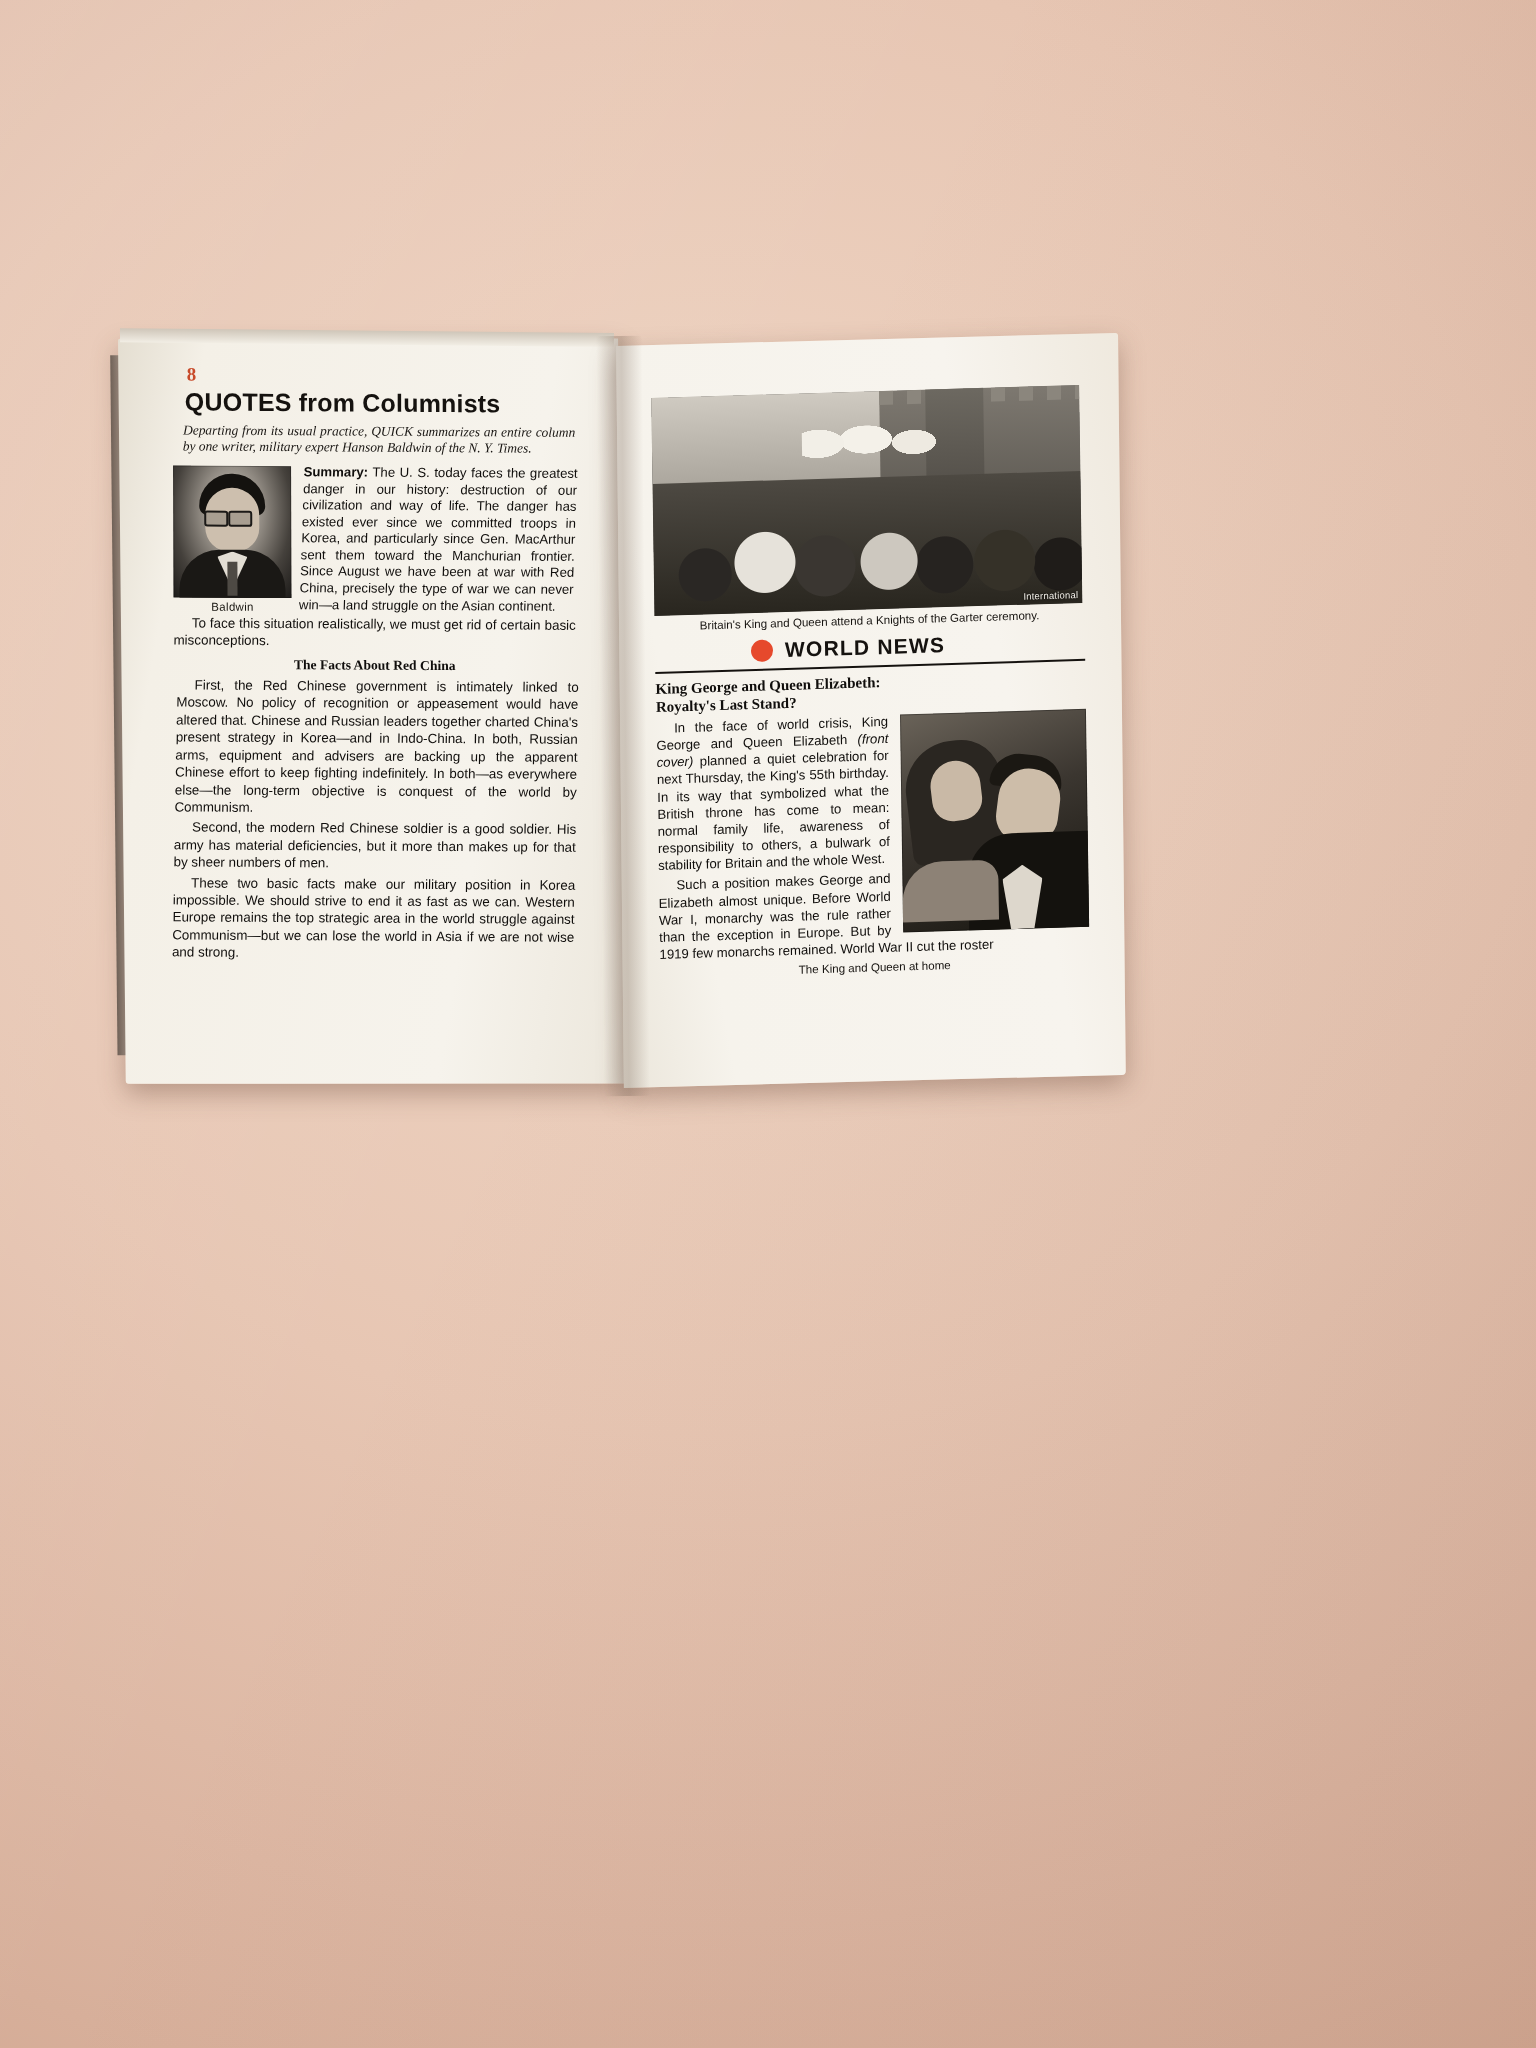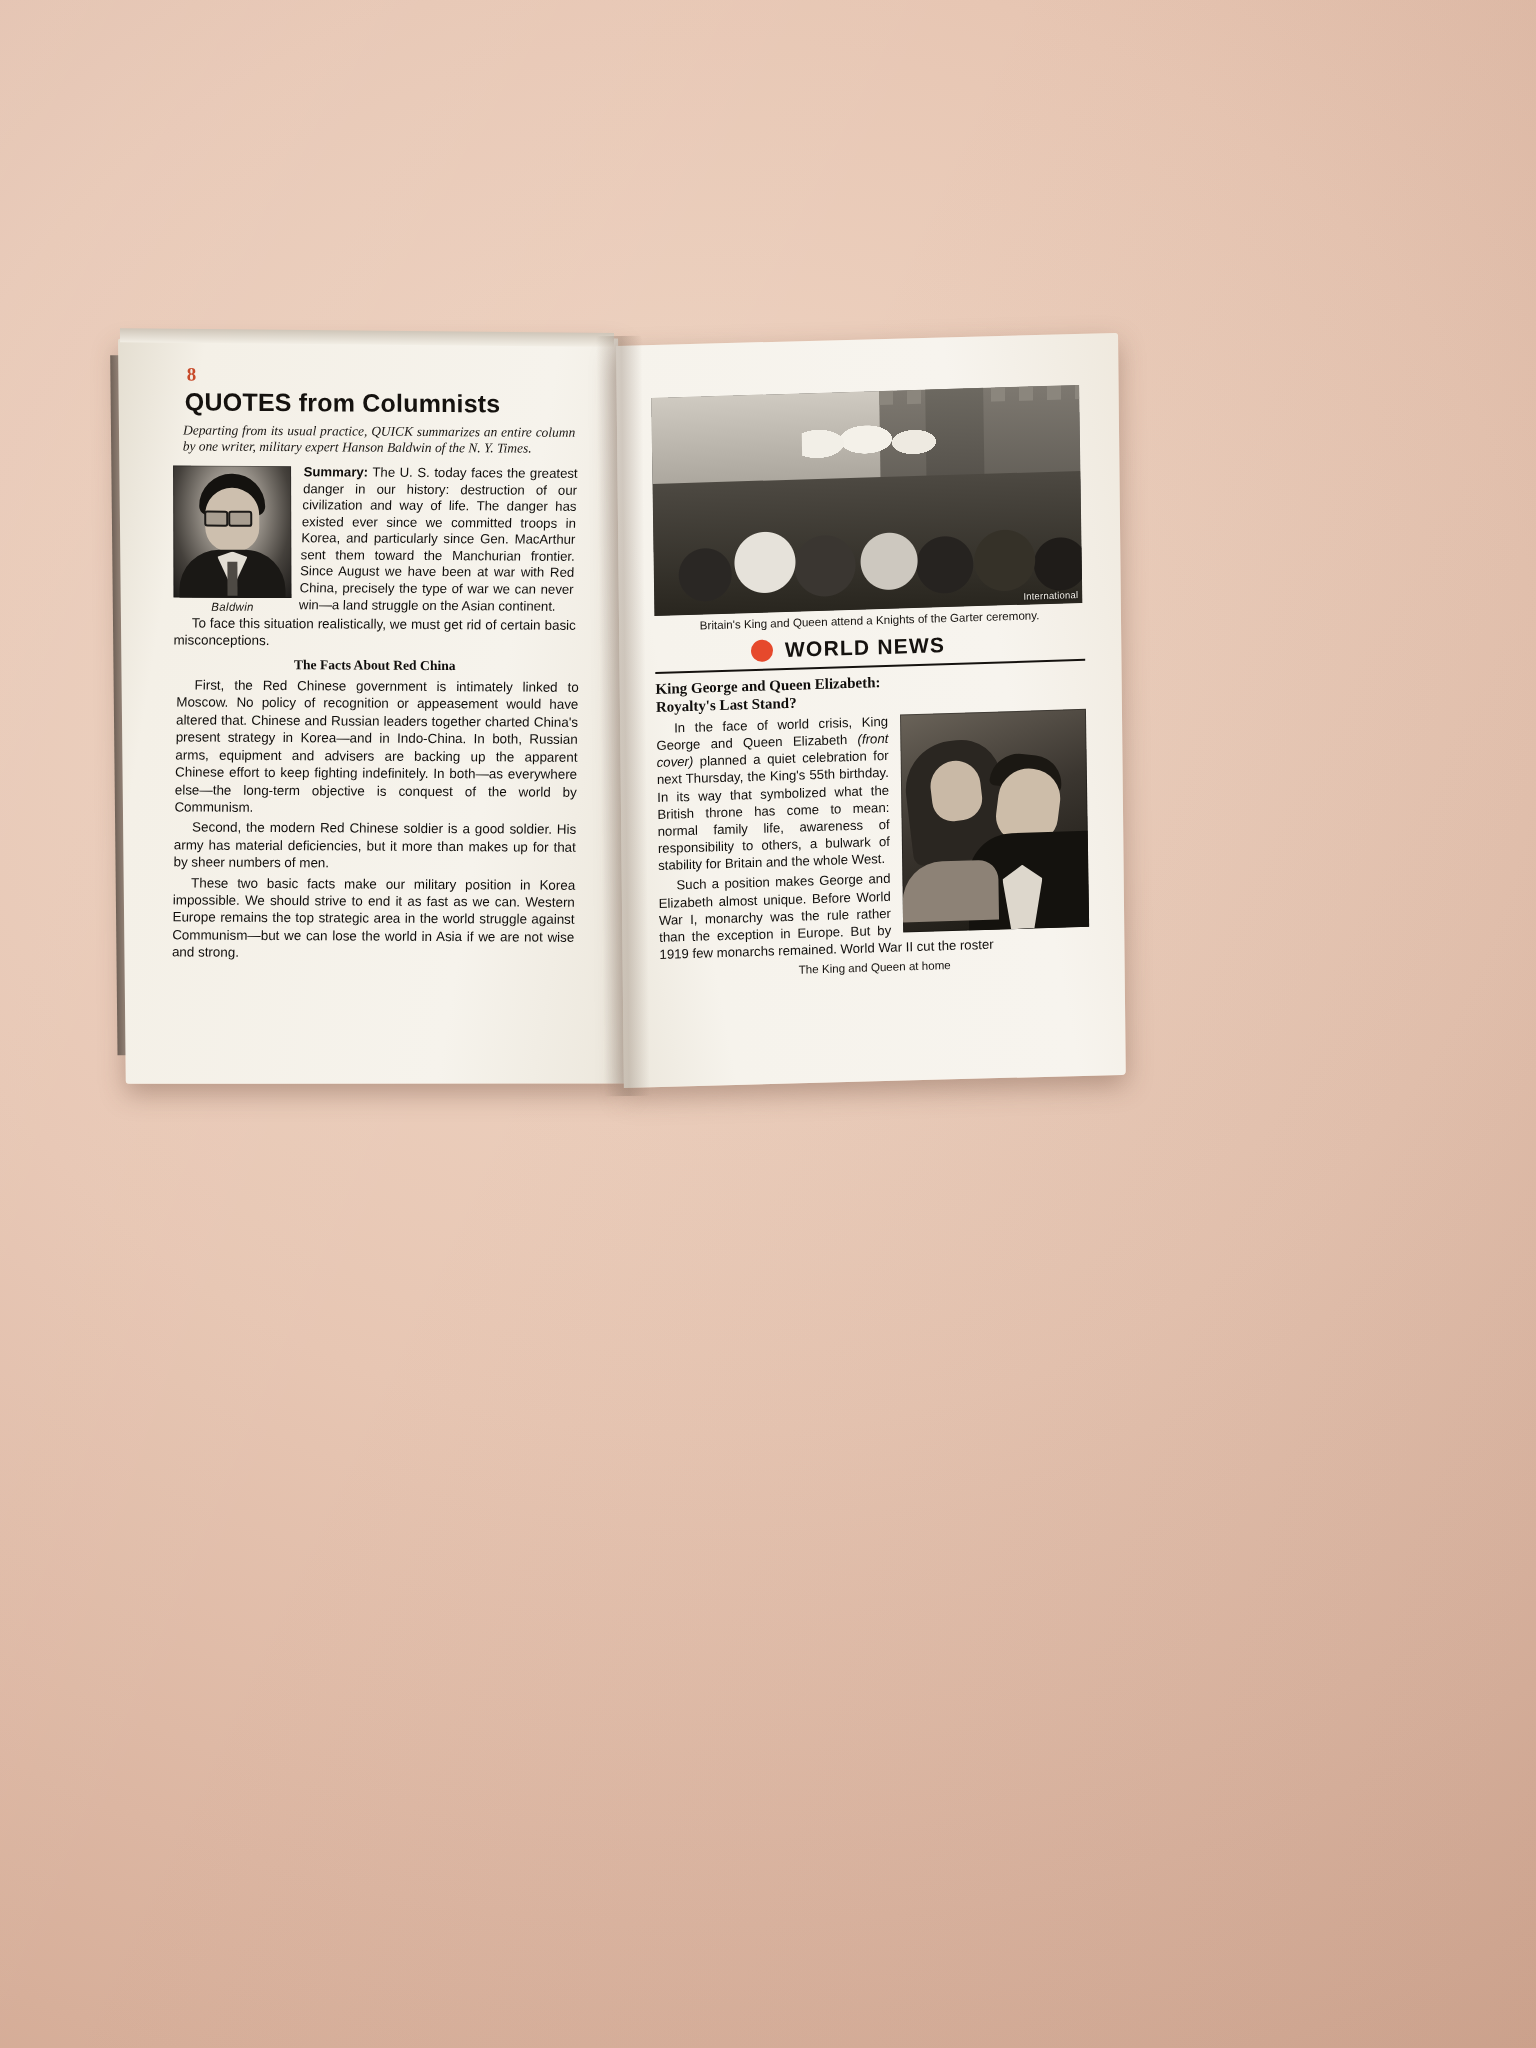--- a/index.html
+++ b/index.html
@@ -82,21 +82,21 @@
     white-space:nowrap;
   }
   .deck{
     font-family:"Liberation Serif",serif;
     font-style:italic;font-size:13.4px;line-height:1.22;
     color:#1a1714;margin:0 0 8px 10px;text-align:justify;
     transform:skewX(-1.5deg);
   }
 
   .photo-block{
-    float:left;width:118px;margin:2px 10px 2px 0;font-style:italic;
+    float:left;width:118px;margin:2px 10px 2px 0;
   }
   .photo{
     width:118px;height:132px;
     background:
       radial-gradient(ellipse at 50% 34%, #d8d2c8 0%, #8e8880 38%, #45413c 70%, #1d1b19 100%);
     position:relative;overflow:hidden;
     box-shadow:inset 0 0 0 1px rgba(0,0,0,.25);
   }
   .photo .hair{
     position:absolute;left:26px;top:8px;width:66px;height:42px;

